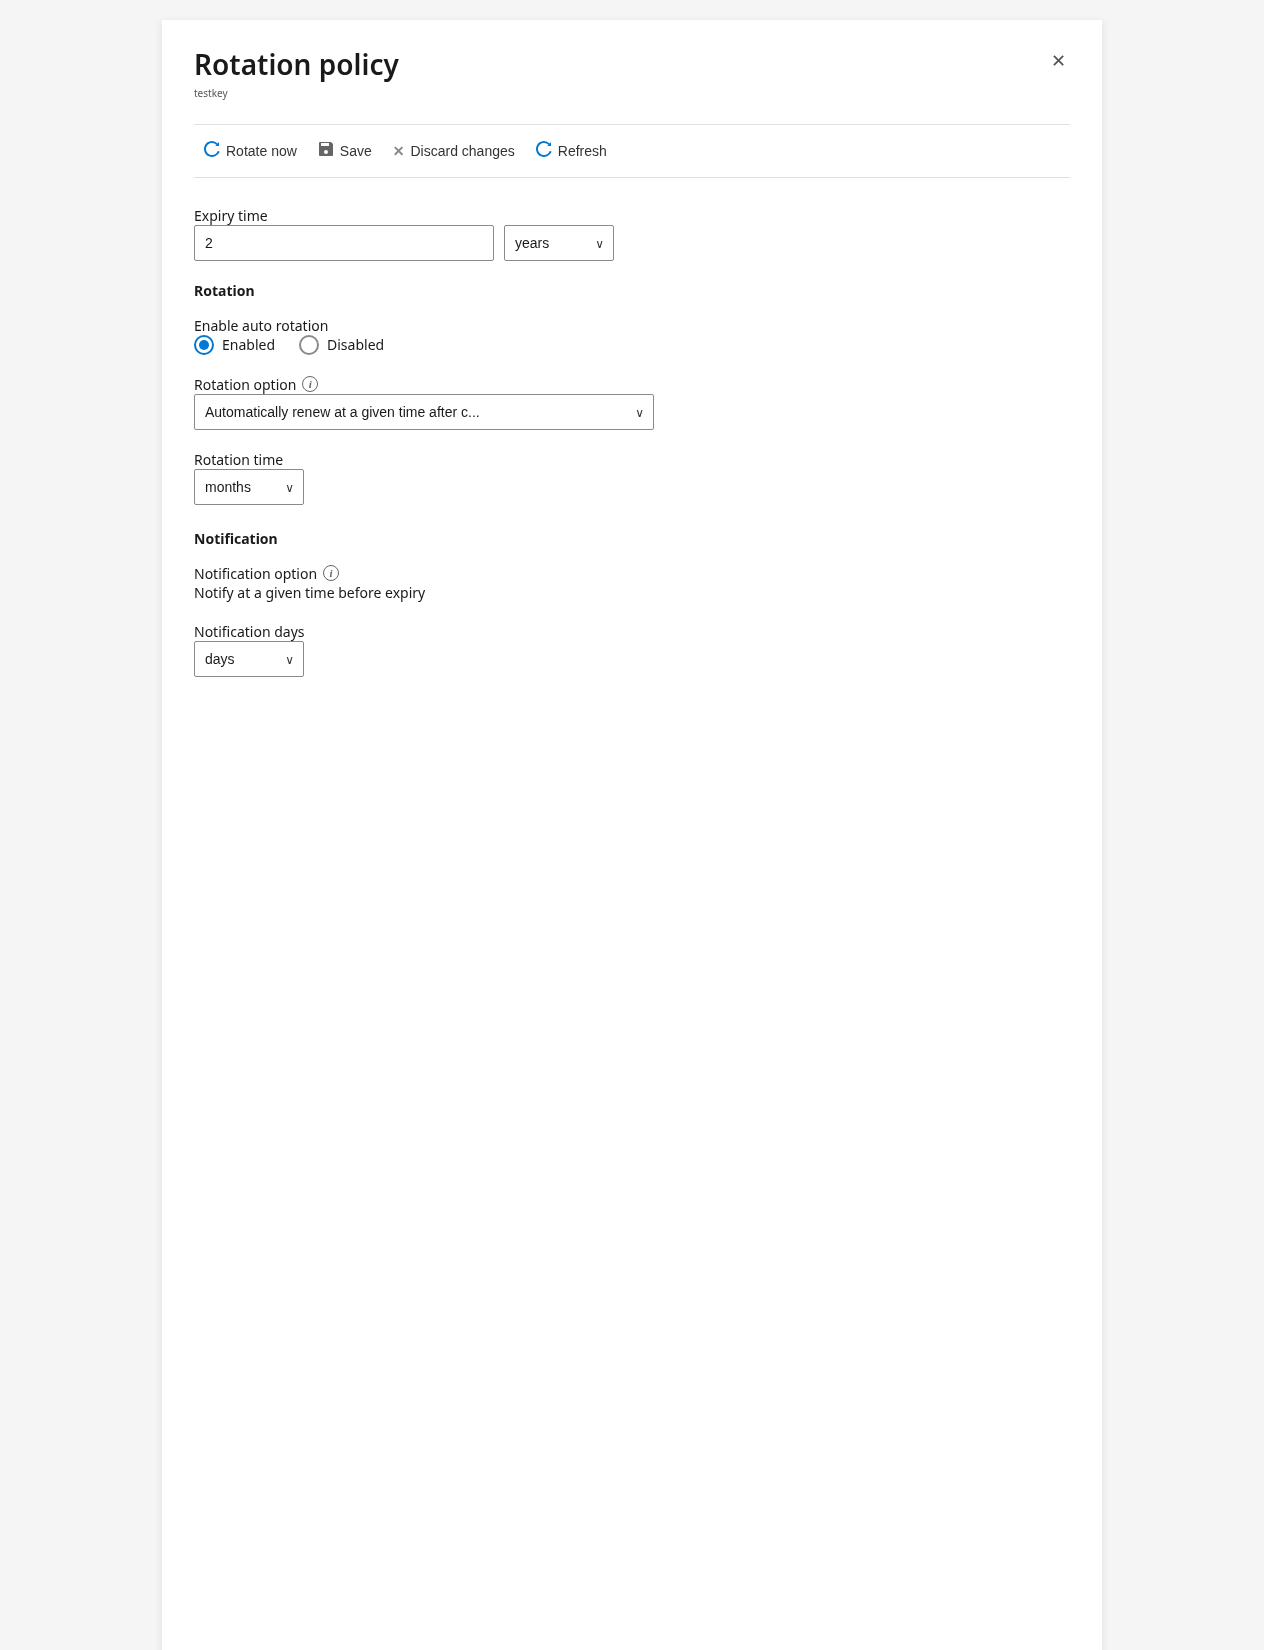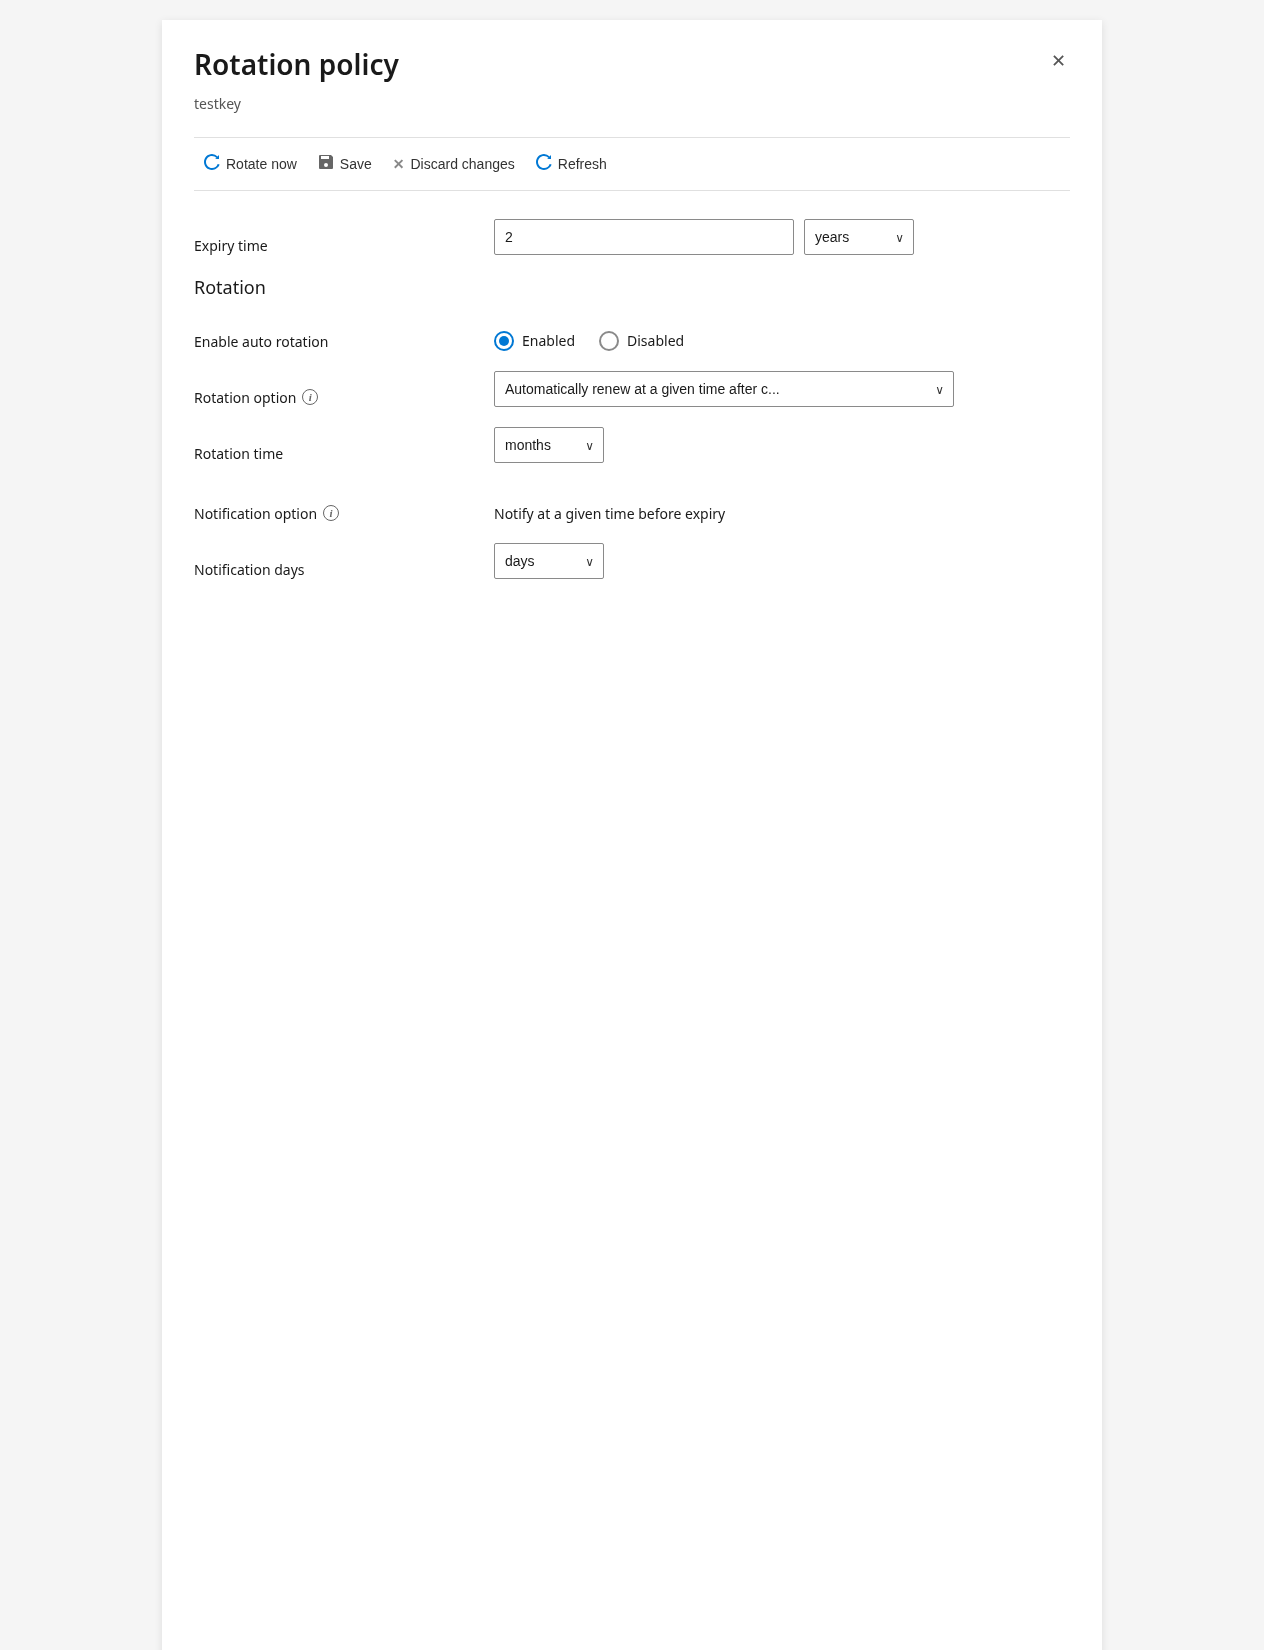--- a/index.html
+++ b/index.html
@@ -35,23 +35,23 @@
     }
 
     .panel-title {
       font-size: 28px;
       font-weight: 600;
       color: #1a1a1a;
       line-height: 1.2;
     }
 
     .panel-subtitle {
-      font-size: 14px;
+      font-size: 10px;
       color: #555;
-      margin-top: 12px;
+      margin-top: 4px;
       margin-bottom: 20px;
     }
 
     .close-button {
       background: none;
       border: none;
       cursor: pointer;
       font-size: 18px;
       color: #555;
       padding: 4px;
@@ -88,32 +88,33 @@
 
     .toolbar-btn.blue-icon .btn-icon {
       color: #0078d4;
     }
 
     .form-section {
       margin-bottom: 24px;
     }
 
     .section-heading {
-      font-size: 18px;
-      font-weight: 400;
+      font-size: 14px;
+      font-weight: 700;
       color: #1a1a1a;
       margin-bottom: 16px;
       margin-top: 12px;
     }
 
     .form-row {
       display: flex;
-      align-items: flex-end;
+      align-items: flex-start;
       margin-bottom: 20px;
       min-height: 36px;
+      flex-direction: column;
     }
 
     .form-label {
       font-size: 14px;
       color: #1a1a1a;
       width: 300px;
       flex-shrink: 0;
       display: flex;
       align-items: center;
       gap: 6px;
@@ -344,20 +345,21 @@
             <option value="months" selected="">months</option>
             <option value="years">years</option>
           </select>
           <span class="select-chevron">∨</span>
         </div>
       </div>
     </div>
   </div>
 
   <div class="form-section">
+    <div class="section-heading">Notification</div>
 
     <div class="form-row">
       <div class="form-label">
         <span>Notification option</span>
         <span class="info-icon" title="Information">i</span>
       </div>
       <div class="form-controls">
         <span class="static-text">Notify at a given time before expiry</span>
       </div>
     </div>

